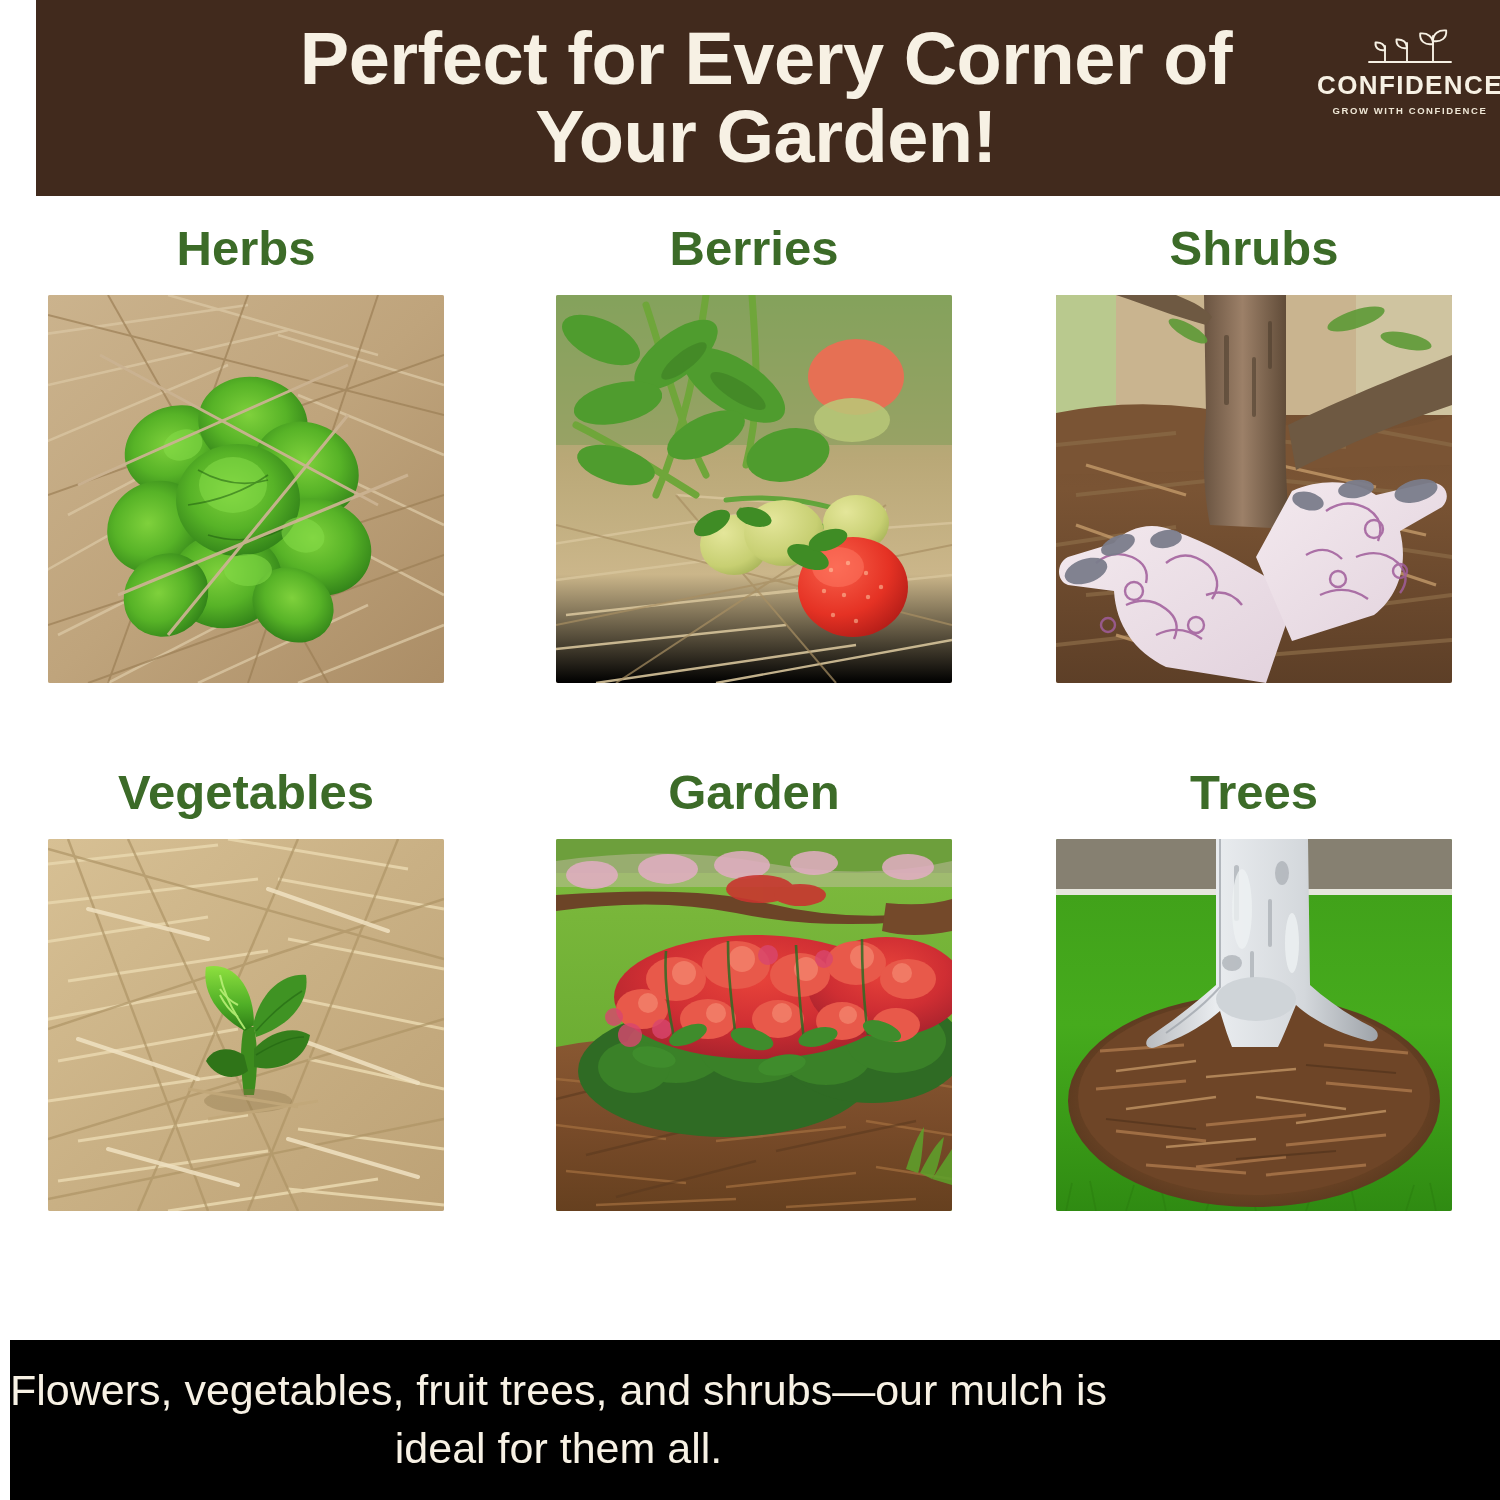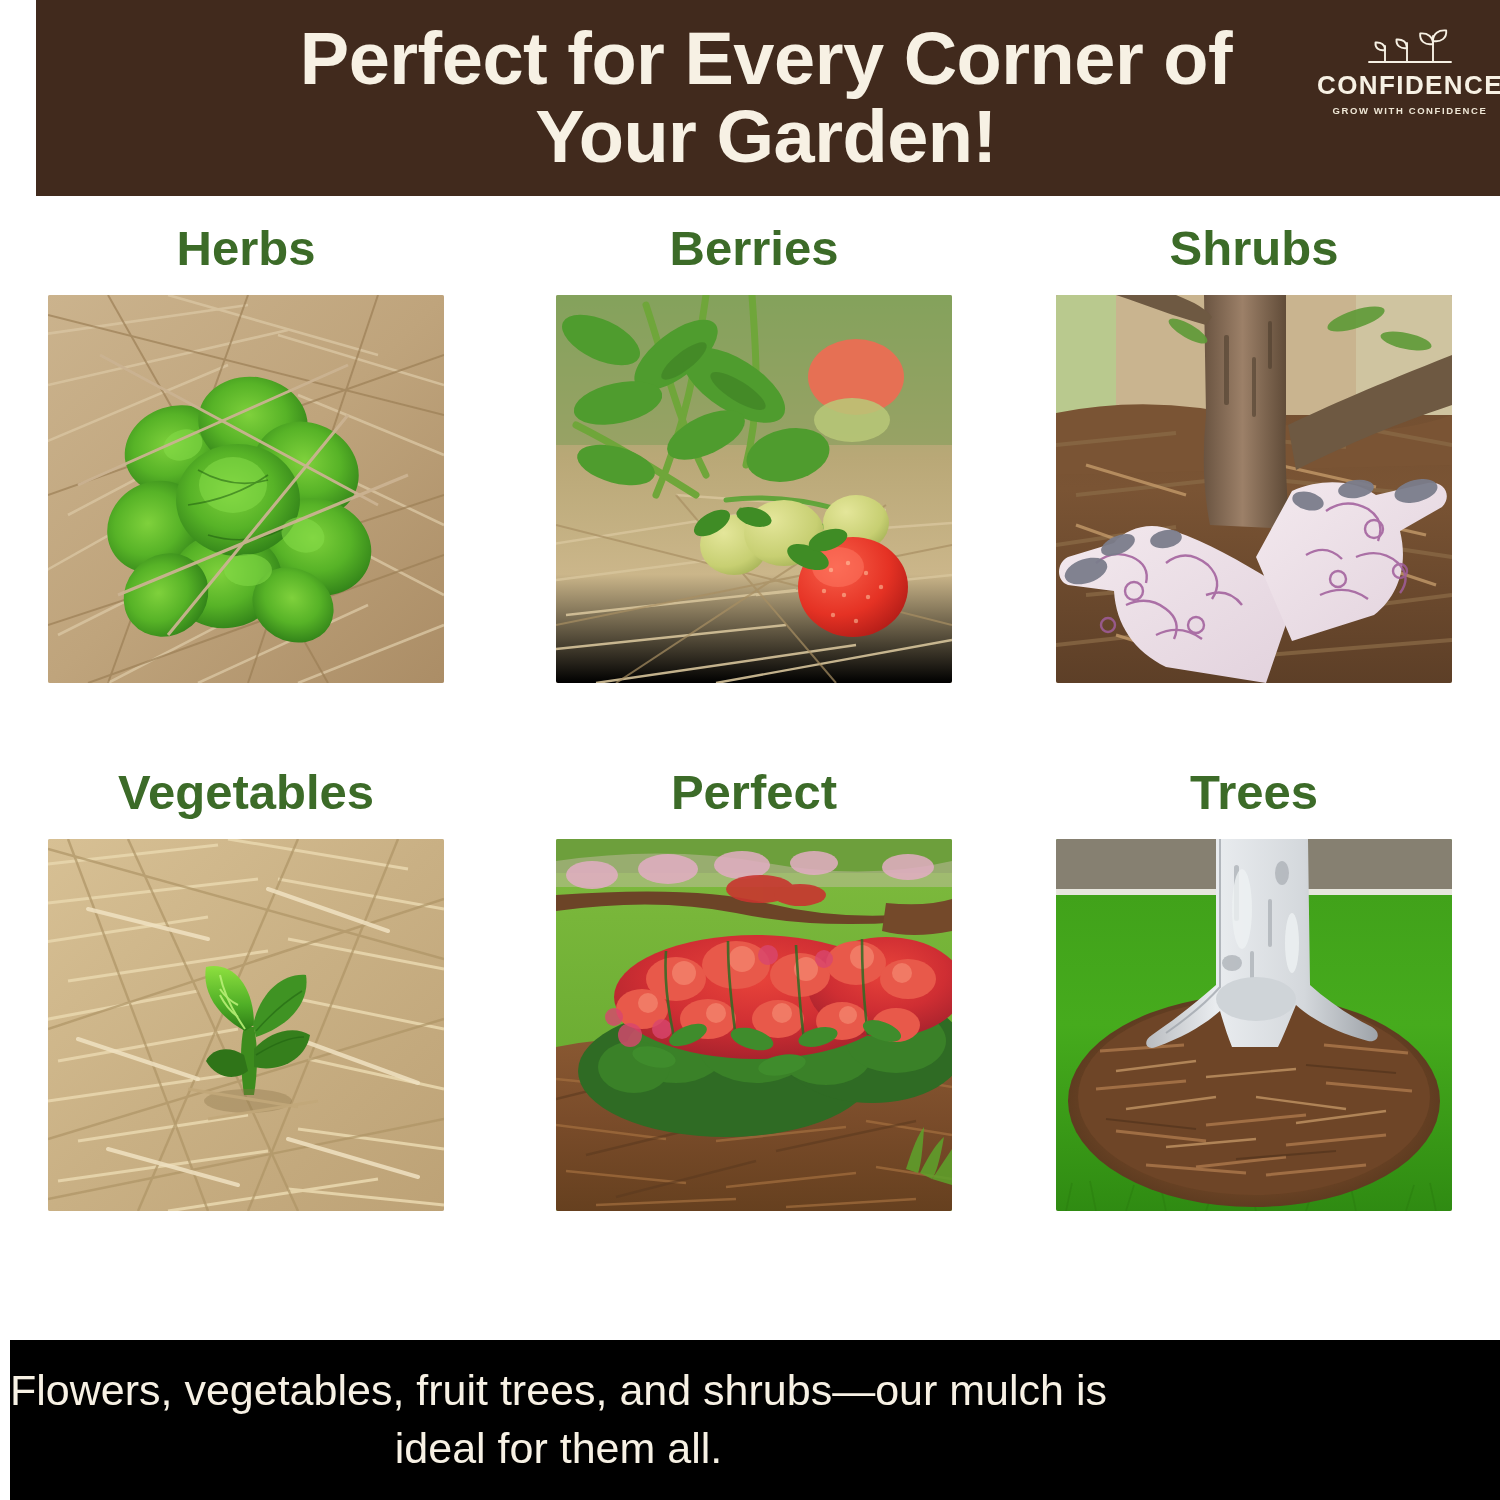--- a/index.html
+++ b/index.html
@@ -435,21 +435,21 @@
           <ellipse cx="200" cy="262" rx="44" ry="12" fill="#8a7249" opacity="0.35"></ellipse>
           <g stroke="#c2a87a" stroke-width="3" opacity="0.9">
             <line x1="140" y1="250" x2="250" y2="268"></line>
               <line x1="160" y1="280" x2="270" y2="262"></line>
           </g>
         </svg>
       </div>
     </div>
 
     <div class="cell c2 r2">
-      <div class="label">Perfect</div>
+      <div class="label">Garden</div>
       <div class="thumb">
         <svg viewBox="0 0 396 372" preserveAspectRatio="none">
           <defs>
             <linearGradient id="lawn" x1="0" y1="0" x2="0" y2="1">
               <stop offset="0" stop-color="#7fbb3e"></stop>
                 <stop offset="1" stop-color="#5ea32b"></stop>
             </linearGradient>
             <linearGradient id="bed" x1="0" y1="0" x2="0" y2="1">
               <stop offset="0" stop-color="#8b5a33"></stop>
                 <stop offset="0.5" stop-color="#7a4c2a"></stop>

